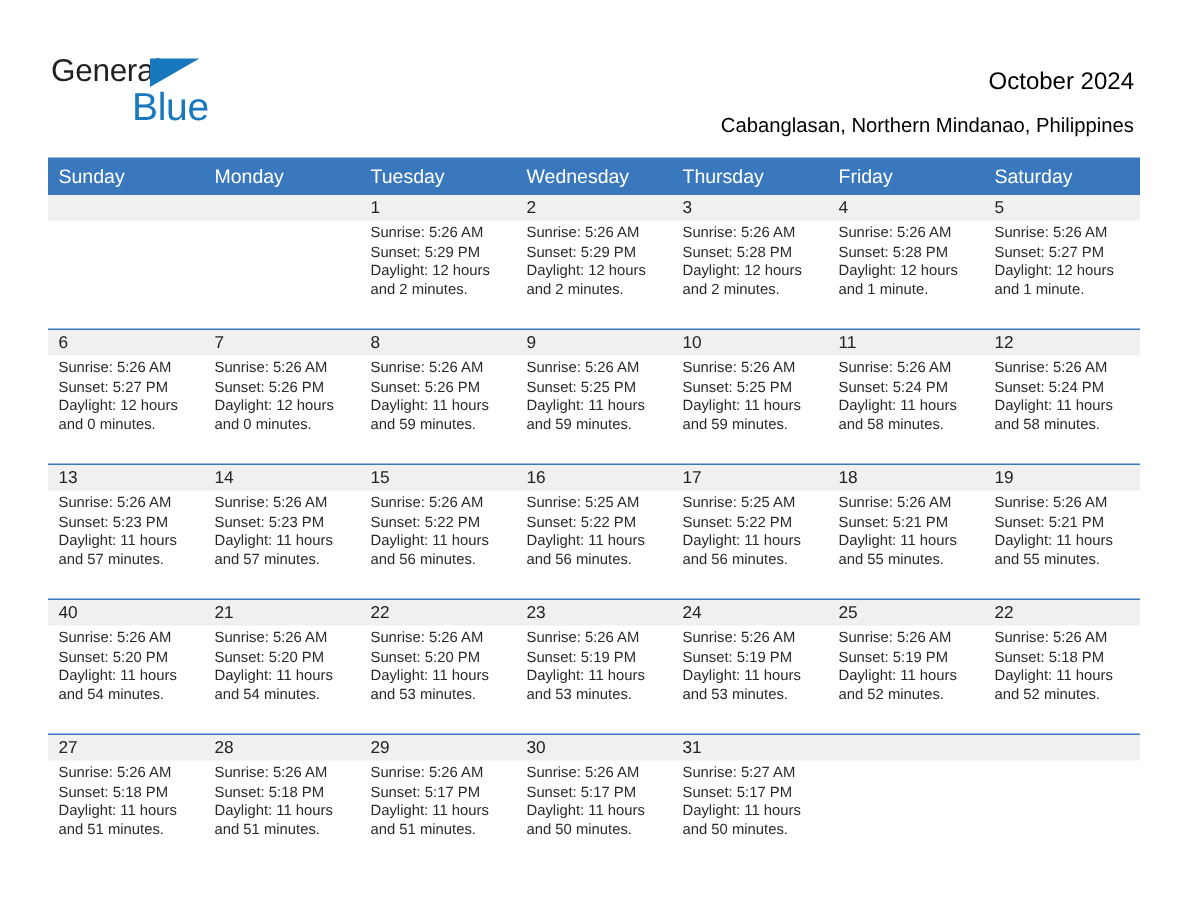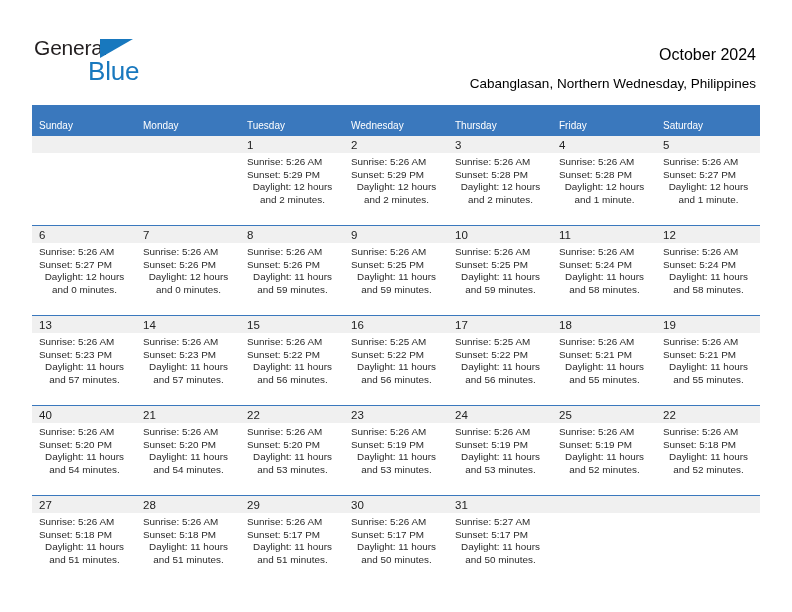--- a/index.html
+++ b/index.html
@@ -92,24 +92,24 @@
     left: 32px;
     top: 105px;
     width: 728px;
     border-collapse: collapse;
     table-layout: fixed;
   }
 
   .calendar th {
     background: #3a78bd;
     color: #ffffff;
-    font-size: 10px;
+    font-size: 13px;
     font-weight: normal;
     text-align: left;
-    padding: 15px 0 5px 7px;
+    padding: 5px 0 5px 7px;
     height: 20px;
     box-sizing: border-box;
     border: none;
   }
 
   .calendar td {
     vertical-align: top;
     padding: 0;
     width: 104px;
     height: 89px;
@@ -140,38 +140,37 @@
     padding: 3px 6px 0 7px;
     font-size: 9.9px;
     line-height: 12.6px;
     color: #2a2a2a;
   }
   .info div {
     white-space: nowrap;
   }
   .info .daylight {
     white-space: normal;
-    text-align: center;
   }
 </style>
 </head>
 <body>
 
 <div class="page">
 
   <div class="topbar">
 
     <div class="logo">
       <span class="logo-general">General</span>
       <span class="logo-tri"></span>
       <span class="logo-blue">Blue</span>
     </div>
 
     <div class="title">October 2024</div>
-    <div class="subtitle">Cabanglasan, Northern Wednesday, Philippines</div>
+    <div class="subtitle">Cabanglasan, Northern Mindanao, Philippines</div>
   </div>
 
   <table class="calendar">
     <thead>
       <tr>
         <th>Sunday</th>
         <th>Monday</th>
         <th>Tuesday</th>
         <th>Wednesday</th>
         <th>Thursday</th>

